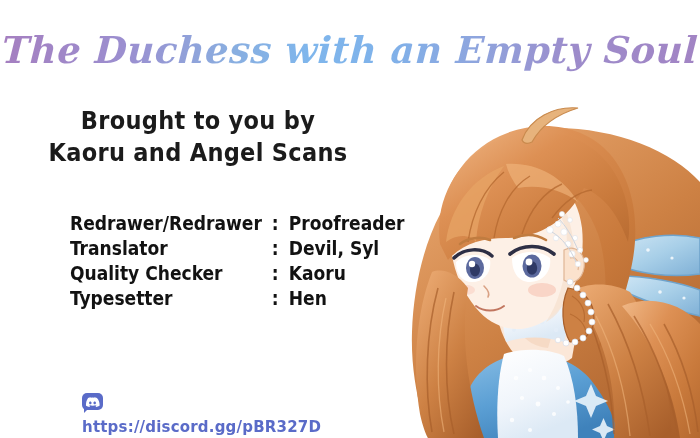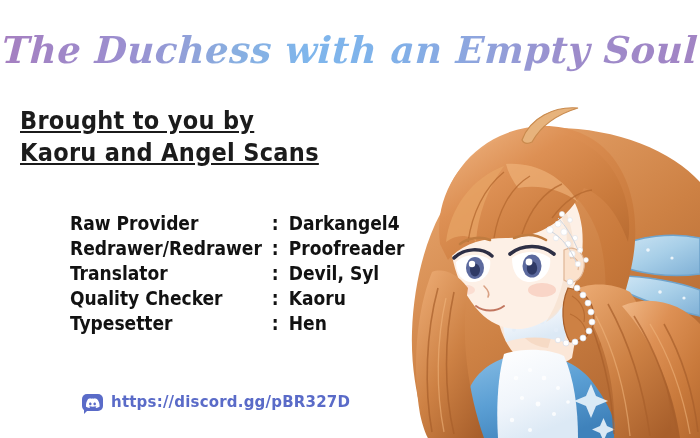--- a/index.html
+++ b/index.html
@@ -49,31 +49,30 @@
     -webkit-background-clip: text;
     background-clip: text;
     color: transparent;
     -webkit-text-fill-color: transparent;
     transform: skewX(-3deg);
   }
 
   
   #byline {
     position: absolute;
-    left: 20px;
+    left: 8px;
     top: 105px;
     width: 380px;
-    text-align: left;
+    text-align: center;
     color: #1b1b1b;
     font-family: "DejaVu Sans Condensed", "Liberation Sans Narrow", "Liberation Sans", sans-serif;
     font-weight: bold;
     font-size: 25px;
     line-height: 1.28;
     letter-spacing: 0.3px;
-    text-decoration: underline;
   }
   #byline .byline-line {
     display: block;
     white-space: nowrap;
   }
 
   
   #credits {
     position: absolute;
     left: 70px;
@@ -93,22 +92,23 @@
   #credits td.role   { padding-right: 10px; min-width: 162px; }
   #credits td.colon  { padding-right: 7px; width: 10px; text-align: left; }
   #credits td.person { }
 
   
   #discord-row {
     position: absolute;
     left: 82px;
     top: 393px;
     display: flex;
-    align-items: flex-end;
+    align-items: flex-start;
     gap: 8px;
+    flex-direction: column;
   }
   #discord-badge {
     width: 21px;
     height: 17px;
     border-radius: 5px;
     background: #5a6bc8;
     position: relative;
     flex: none;
   }
   #discord-badge .d-face {
@@ -157,25 +157,20 @@
     <span id="series-title">The Duchess with an Empty Soul</span>
   </div>
 
   <div id="byline">
     <span class="byline-line">Brought to you by</span>
     <span class="byline-line">Kaoru and Angel Scans</span>
   </div>
 
   <table id="credits">
     <tbody>
-      <tr>
-        <td class="role">Raw Provider</td>
-        <td class="colon">:</td>
-        <td class="person">Darkangel4</td>
-      </tr>
       <tr>
         <td class="role">Redrawer/Redrawer</td>
         <td class="colon">:</td>
         <td class="person">Proofreader</td>
       </tr>
       <tr>
         <td class="role">Translator</td>
         <td class="colon">:</td>
         <td class="person">Devil, Syl</td>
       </tr>

